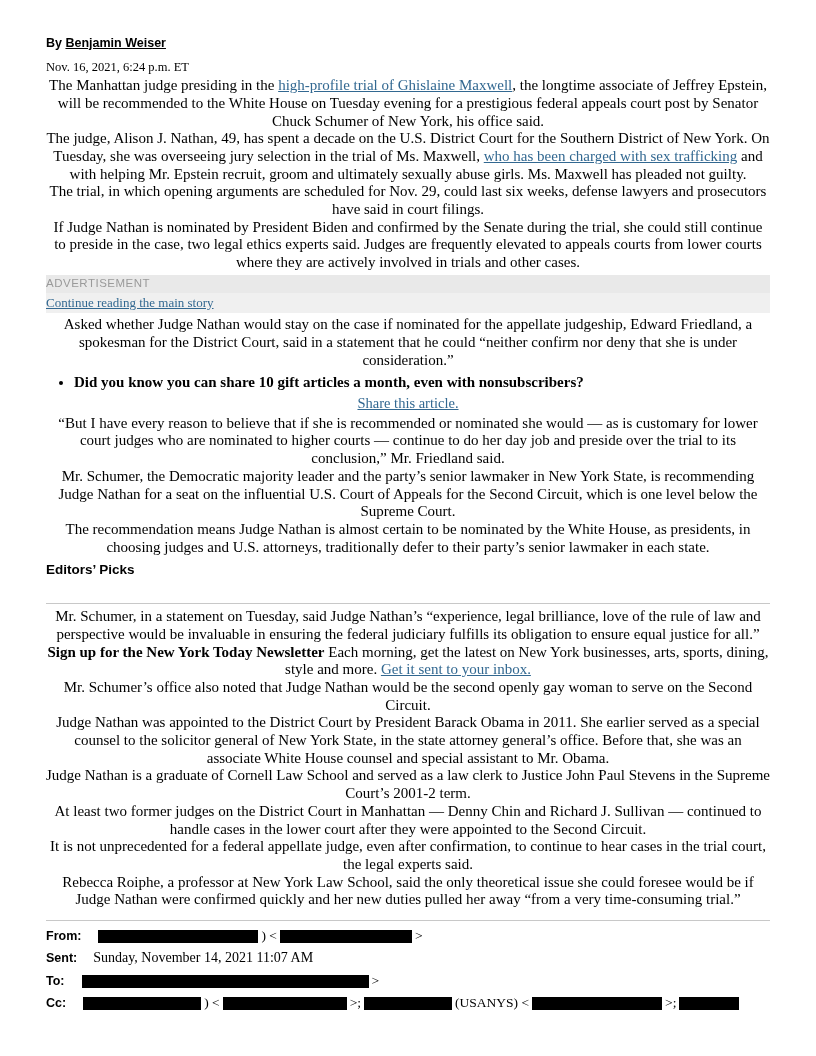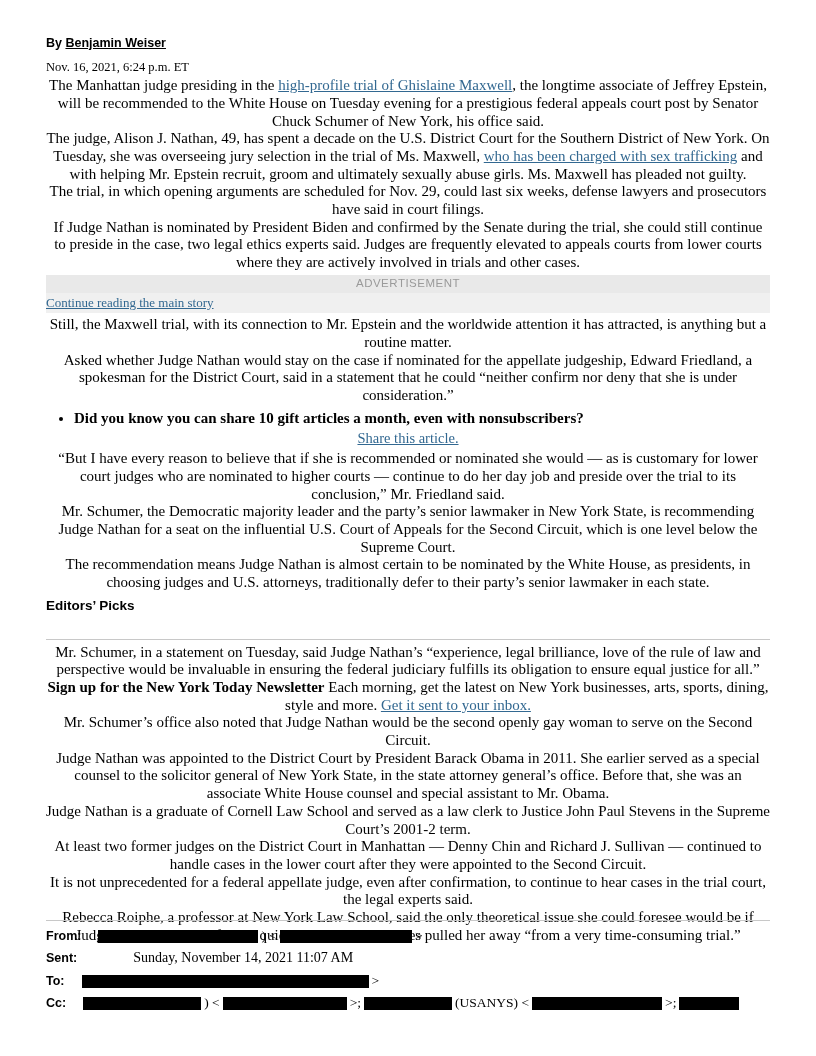--- a/index.html
+++ b/index.html
@@ -58,21 +58,21 @@
     color: #326891;
     text-decoration: underline;
   }
   .ad-block {
     margin: 3px 0 3px 0;
     width: 724px;
   }
   .ad-label {
     background: #e9e9e9;
     color: #9a9a9a;
-    text-align: center;
+    text-align: left;
     font-family: "Liberation Sans", sans-serif;
     font-size: 11.5px;
     letter-spacing: 0.5px;
     padding: 2px 0 2px 0;
     line-height: 1.2;
   }
   .ad-continue {
     background: #f0f0f0;
     text-align: left;
     font-size: 13px;
@@ -144,21 +144,20 @@
     display: flex;
     align-items: center;
   }
   .field-label {
     margin-right: 16px;
   }
   .field-normal {
     font-weight: normal;
     font-family: "Liberation Serif", serif;
     font-size: 14px;
-    margin-left: 40px;
   }
   .redact {
     display: inline-block;
     background: #000000;
     height: 13px;
     vertical-align: middle;
     margin: 0 1px;
   }
   .sep {
     font-family: "Liberation Serif", serif;
@@ -186,21 +185,20 @@
 
     <p class="para">The trial, in which opening arguments are scheduled for Nov. 29, could last six weeks, defense lawyers and prosecutors have said in court filings.</p>
 
     <p class="para">If Judge Nathan is nominated by President Biden and confirmed by the Senate during the trial, she could still continue to preside in the case, two legal ethics experts said. Judges are frequently elevated to appeals courts from lower courts where they are actively involved in trials and other cases.</p>
 
     <div class="ad-block">
       <div class="ad-label">ADVERTISEMENT</div>
       <div class="ad-continue"><a class="link-center" href="#">Continue reading the main story</a></div>
     </div>
 
-    <p class="para">Still, the Maxwell trial, with its connection to Mr. Epstein and the worldwide attention it has attracted, is anything but a routine matter.</p>
 
     <p class="para">Asked whether Judge Nathan would stay on the case if nominated for the appellate judgeship, Edward Friedland, a spokesman for the District Court, said in a statement that he could “neither confirm nor deny that she is under consideration.”</p>
 
     <div class="promo">
       <ul class="promo-list">
         <li><span class="promo-text">Did you know you can share 10 gift articles a month, even with nonsubscribers?</span></li>
       </ul>
       <div class="promo-share"><a class="link-center" href="#">Share this article.</a></div>
     </div>
 

